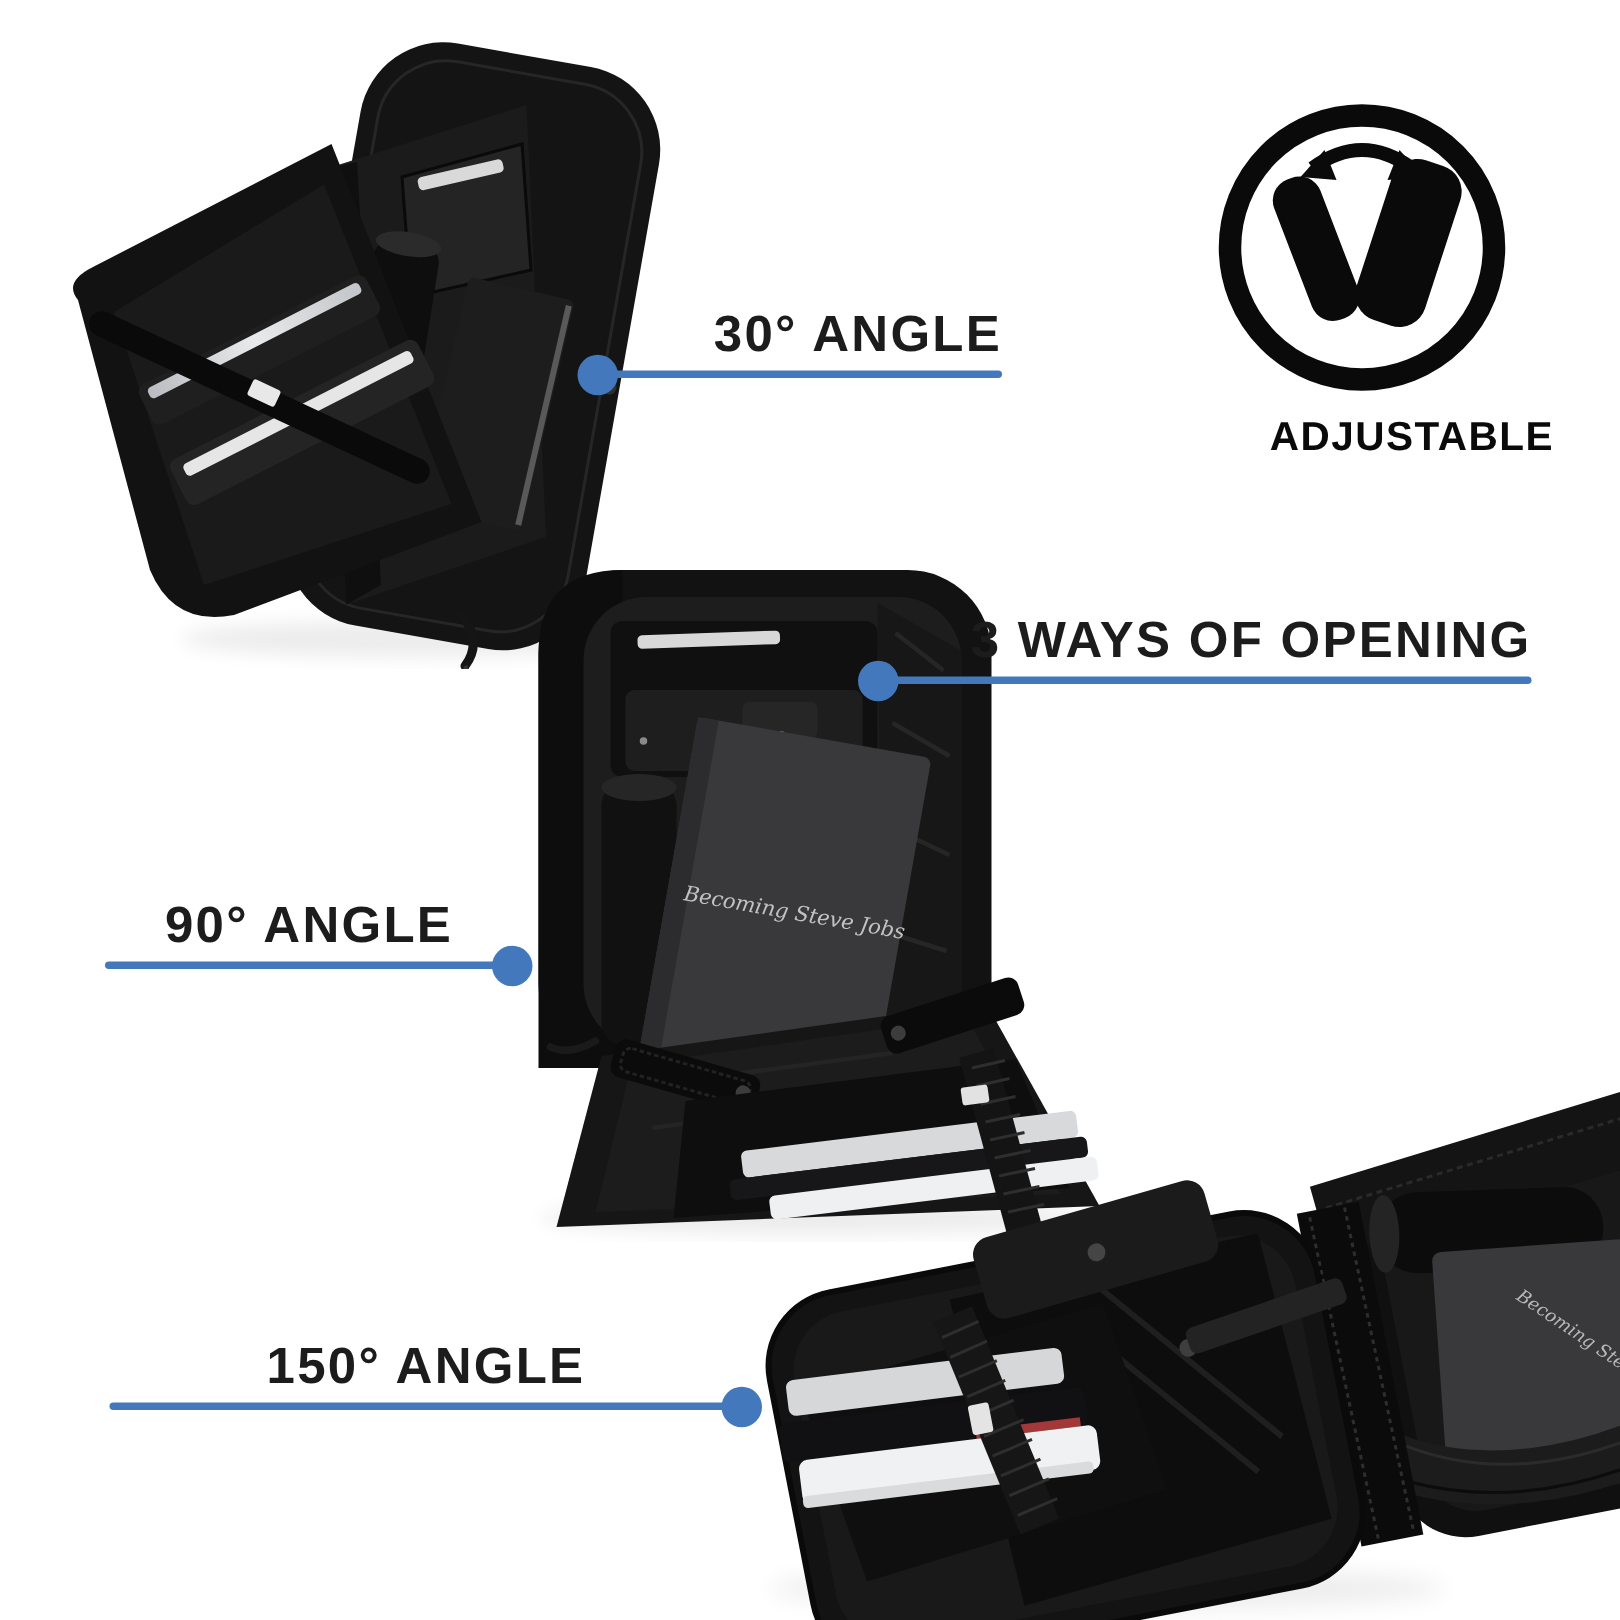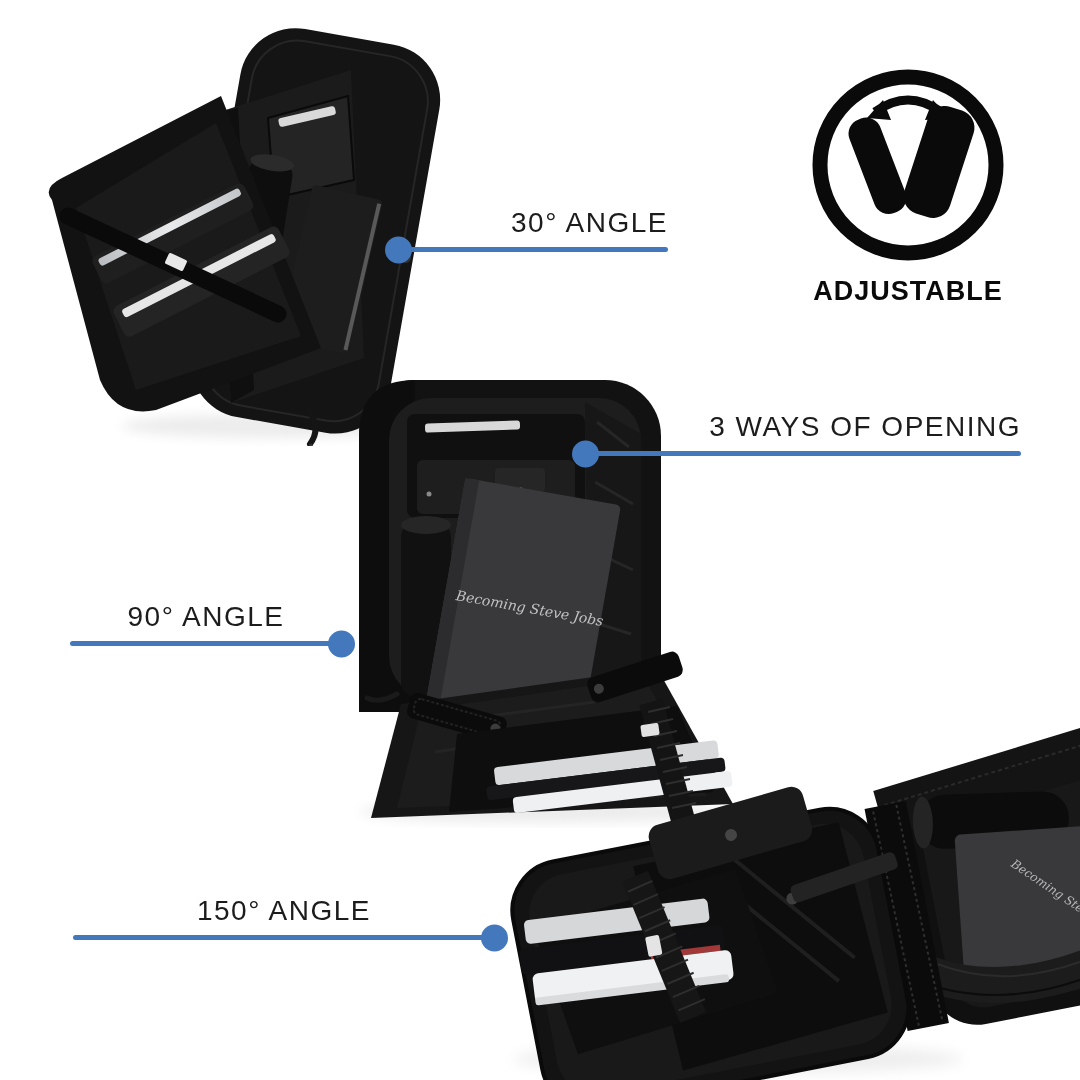--- a/index.html
+++ b/index.html
@@ -15,22 +15,22 @@
     overflow:hidden;
   }
   .product{position:absolute;}
   .product svg{display:block;}
   .bag30{left:16px;top:18px;width:432px;height:428px;}
   .bag90{left:345px;top:372px;width:392px;height:456px;}
   .bag180{left:498px;top:728px;width:600px;height:352px;}
 
   .callout{position:absolute;}
   .callout .label{
-    font-size:28px;line-height:34px;letter-spacing:1.5px;
-    color:var(--text);white-space:nowrap;font-weight:400;
+    font-size:34px;line-height:34px;letter-spacing:1.5px;
+    color:var(--text);white-space:nowrap;font-weight:700;
   }
   .callout.align-right .label{text-align:right;}
   .callout.align-left .label{text-align:center;}
   .callout .line{
     position:relative;height:5px;margin-top:7px;border-radius:2.5px;
     background:var(--accent);
   }
   .callout .dot{
     position:absolute;width:27px;height:27px;border-radius:50%;
     background:var(--accent);top:50%;transform:translateY(-50%);
@@ -40,21 +40,21 @@
 
   .co-30{left:398px;top:206px;width:270px;}
   .co-ways{left:585px;top:410px;width:436px;}
   .co-90{left:70px;top:600px;width:272px;}
   .co-180{left:73px;top:894px;width:422px;}
 
   .badge{position:absolute;left:780px;top:60px;width:256px;text-align:center;}
   .badge .badge-icon{margin:0 auto;display:block;}
   .badge .badge-text{
     margin-top:6px;font-weight:700;font-size:27px;line-height:31px;
-    letter-spacing:1px;color:var(--icon);
+    letter-spacing:1px;color:var(--icon);text-align:right;
   }
 </style>
 </head>
 <body>
 
 <div class="canvas">
 
   <div class="product bag30">
     <svg width="432" height="428" viewBox="0 0 432 428">
       <defs>

